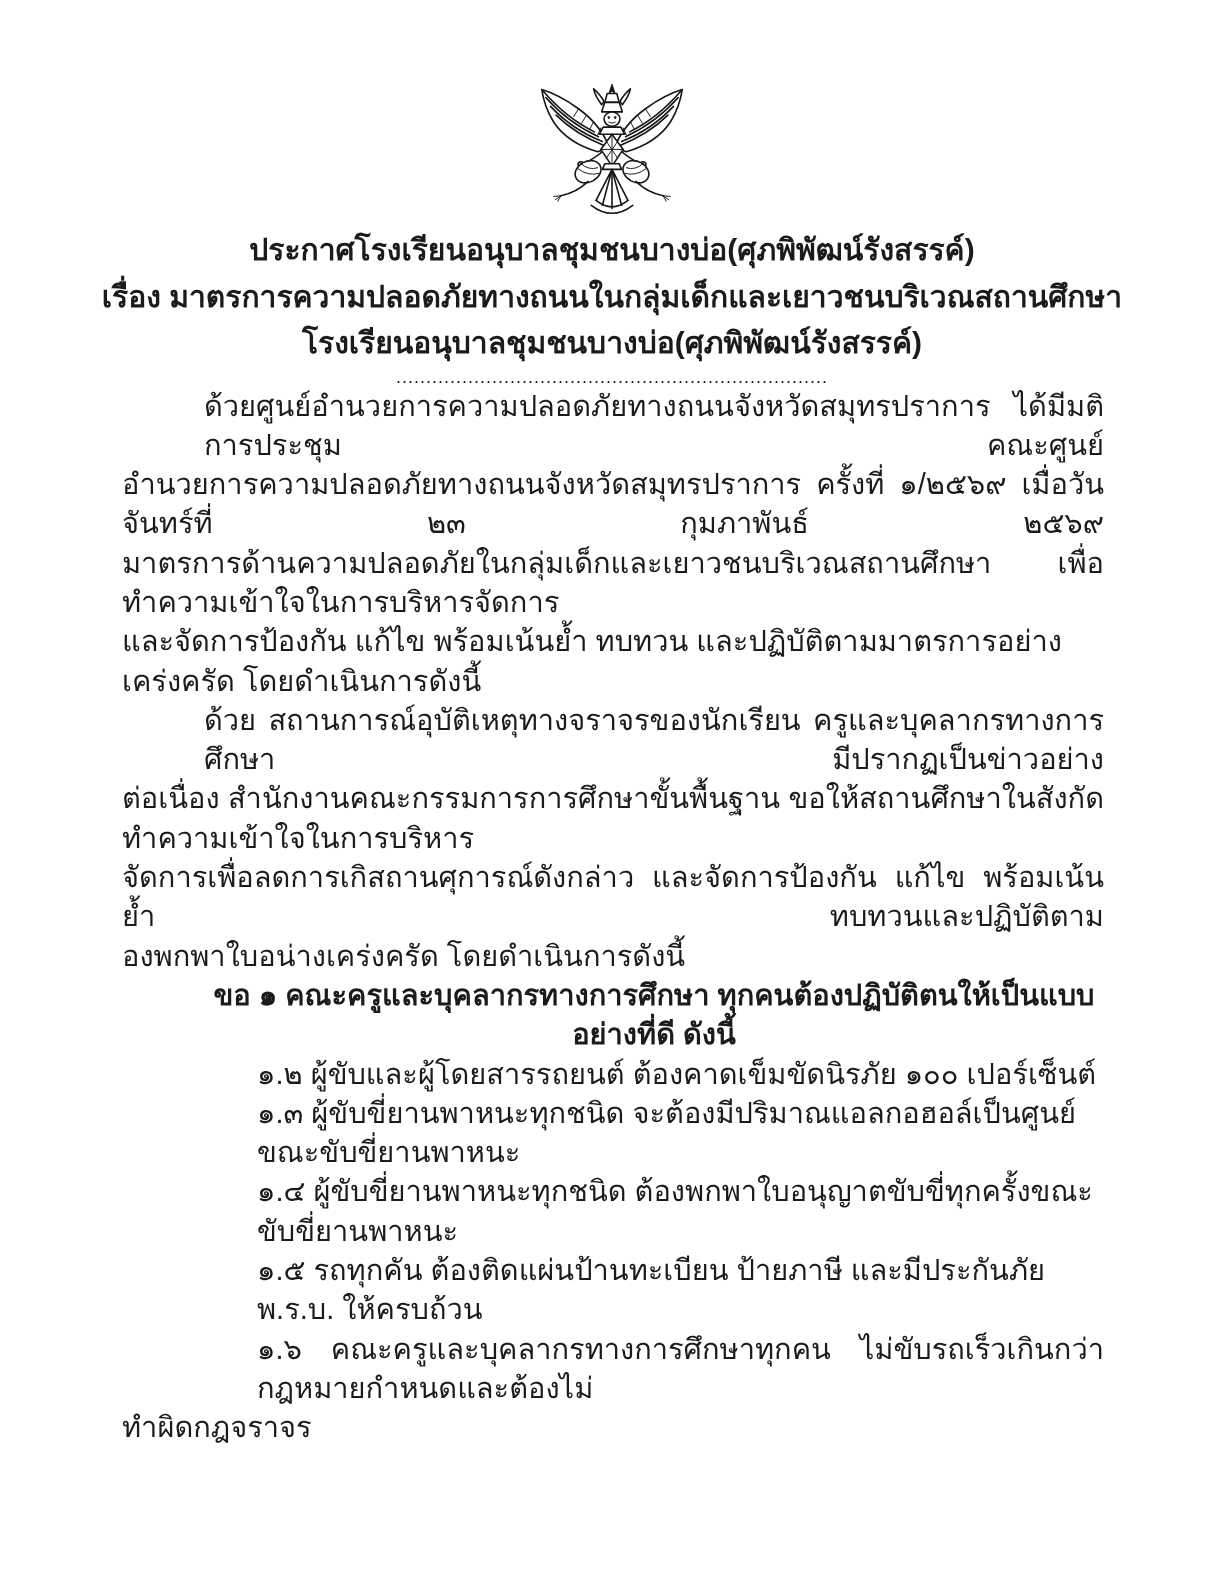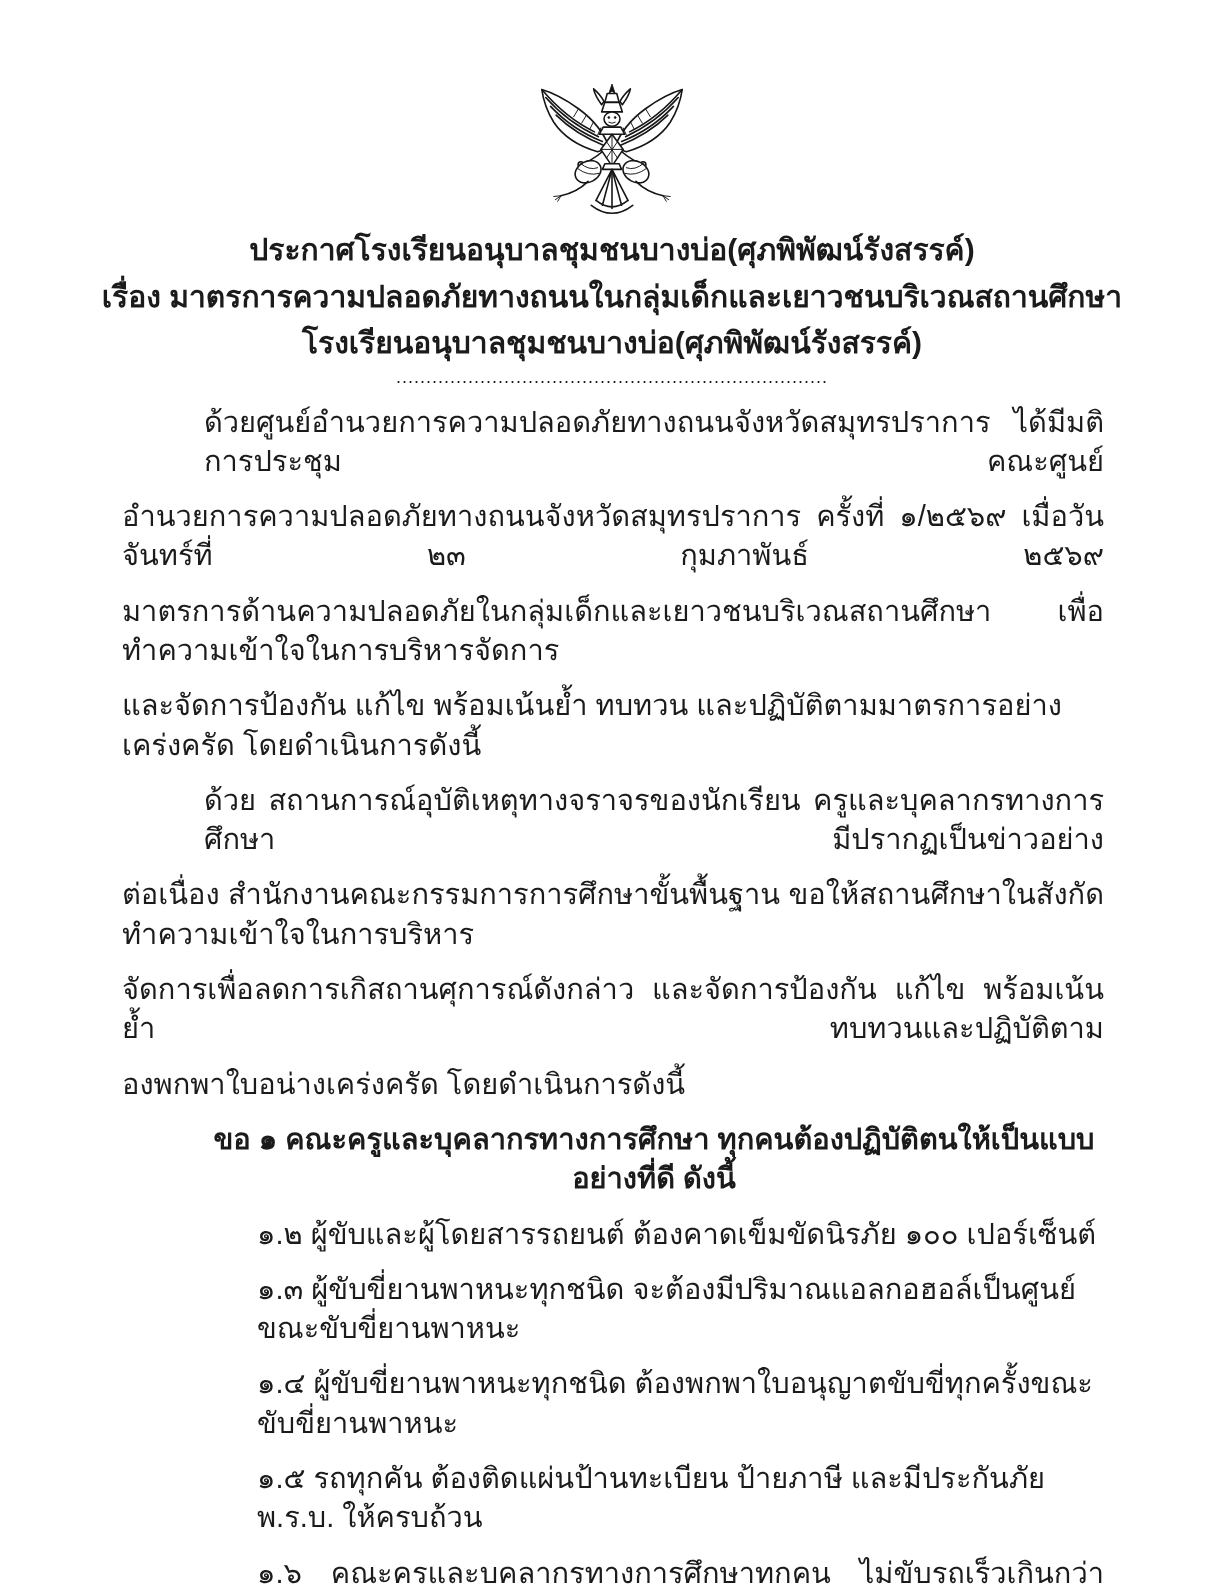--- a/index.html
+++ b/index.html
@@ -6,21 +6,21 @@
   .page{
     width:1224px;height:1584px;background:#ffffff;color:#1b1b1b;
     font-family:"Liberation Sans",sans-serif;
     position:relative;overflow:hidden;margin:0 auto;
   }
   .emblem-wrap{margin-top:84px;height:142px;display:flex;justify-content:center;}
   .emblem-wrap svg{display:block;}
   .title-block{text-align:center;font-weight:bold;font-size:30px;line-height:46.5px;margin-top:1px;}
   .divider{text-align:center;font-size:18px;line-height:20px;height:20px;letter-spacing:1px;color:#1b1b1b;}
   .doc-body{width:982px;margin-left:122px;font-size:29px;line-height:39.3px;}
-  .ln{min-height:39.3px;margin-top:16px;}
+  .ln{min-height:39.3px;}
   .ind{padding-left:82px;}
   .item{padding-left:135px;}
   .head{font-weight:bold;padding-left:82px;text-align:center;}
   .just{text-align:justify;text-align-last:justify;}
   svg .s{fill:none;stroke:#161616;stroke-width:2;stroke-linejoin:round;stroke-linecap:round;}
   svg .f{fill:#ffffff;stroke:#161616;stroke-width:2;stroke-linejoin:round;}
   svg .k{fill:#161616;stroke:#161616;stroke-width:1;}
   svg .t{fill:none;stroke:#161616;stroke-width:1.2;stroke-linecap:round;}
 </style>
 </head>

